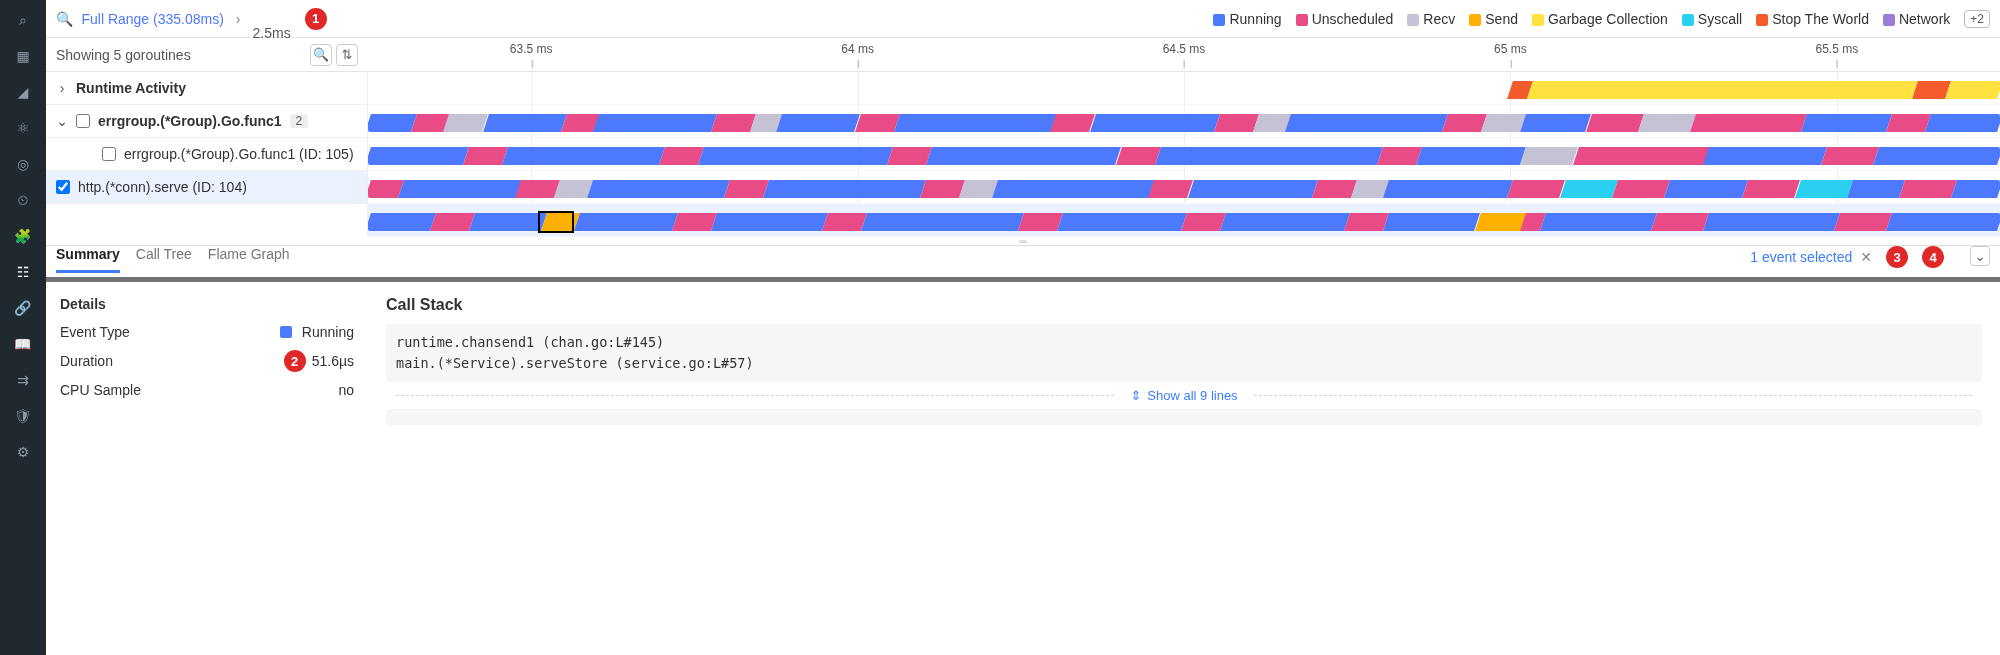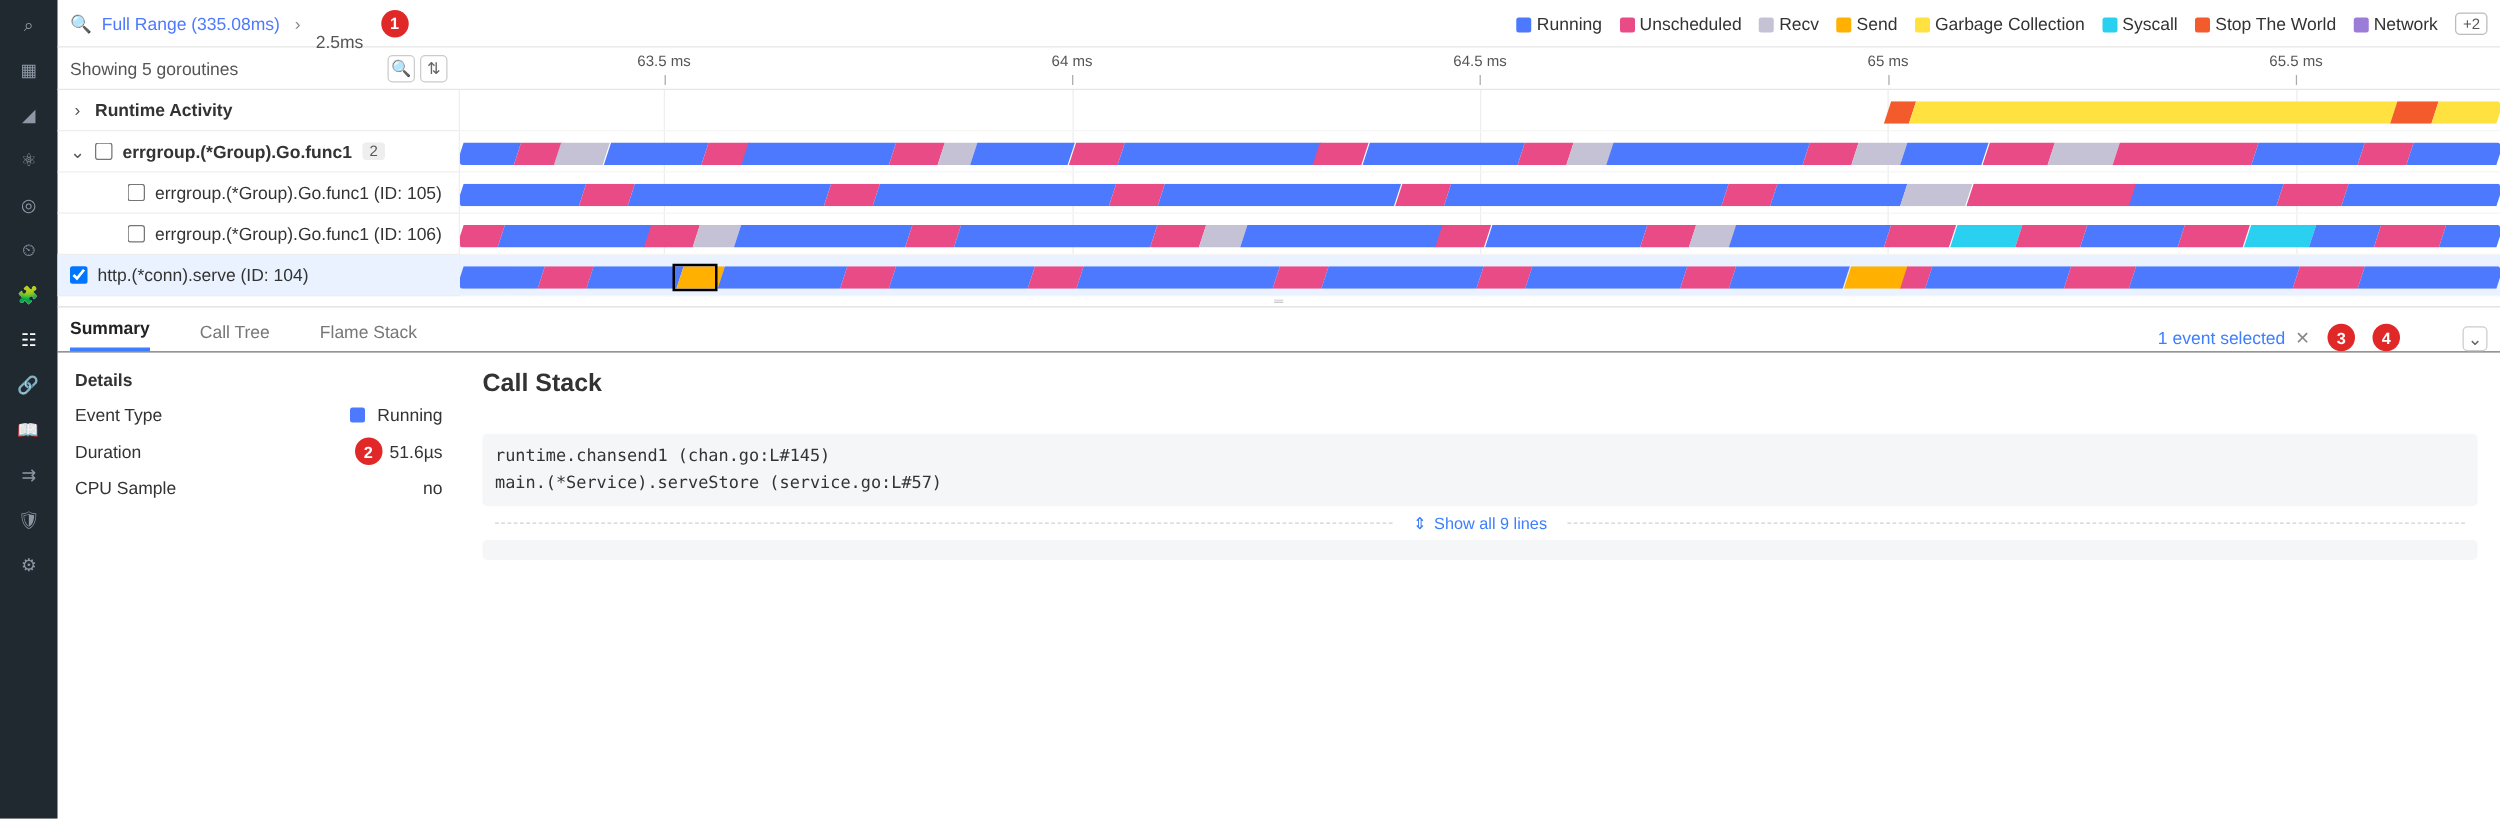--- a/index.html
+++ b/index.html
@@ -33,34 +33,34 @@
   .trow.sel { background:#eaf2ff; }
   .badge-count { background:#eee; border-radius:3px; padding:0 6px; font-size:12px; color:#555; }
   .lanes { flex:1; position:relative; }
   .lane { height:33px; border-bottom:1px solid #f5f5f5; position:relative; padding-top:9px; }
   .lanebar { height:18px; width:100%; position:relative; overflow:hidden; border-radius:2px; }
   .seg { position:absolute; top:0; bottom:0; transform: skewX(-18deg); }
   .selbox { position:absolute; top:7px; height:22px; border:2px solid #000; }
   .ruler { position:absolute; top:0; bottom:0; width:0; border-left:1px solid #eee; }
   .drawer { border-top:1px solid #ddd; display:flex; flex-direction:column; flex:1; min-height:0; }
   .split-handle { height:8px; display:flex; align-items:center; justify-content:center; color:#bbb; font-size:10px; }
-  .tabs { display:flex; align-items:flex-end; height:36px; border-bottom:1px solid #737373; padding:0 10px; gap:40px; }
+  .tabs { display:flex; align-items:flex-start; height:36px; border-bottom:5px solid #737373; padding:0 10px; gap:16px; }
   .tab { color:#777; cursor:pointer; padding-bottom:8px; }
   .tab.active { color:#222; font-weight:600; border-bottom:3px solid #3d7eff; }
   .sel-pill { margin-left:auto; display:flex; align-items:center; gap:8px; color:#3d7eff; }
   .closex { color:#888; cursor:pointer; }
   .collapse-icon { margin-left:10px; border:1px solid #ccc; border-radius:4px; width:20px; height:20px; display:flex; align-items:center; justify-content:center; color:#666; }
   .bottom { flex:1; display:flex; min-height:0; }
   .details { width:322px; padding:14px 14px 10px 14px; }
   .details h4 { font-size:14px; font-weight:700; margin-bottom:12px; }
   .krow { display:flex; align-items:center; justify-content:space-between; margin-bottom:10px; font-size:14px; }
   .krow .val { display:flex; align-items:center; gap:6px; color:#333; }
   .desc { font-size:14px; color:#444; line-height:1.45; margin-top:6px;}
   .stack { flex:1; padding:14px 18px; }
-  .stack h4 { font-size:20px; font-weight:700; margin-bottom:28px; }
+  .stack h4 { font-size:16px; font-weight:700; margin-bottom:10px; }
   .code { background:#f5f6f8; border-radius:4px; padding:8px 10px; font-family: ui-monospace, Menlo, Consolas, monospace; font-size:13.5px; color:#333; line-height:1.55; }
   .dots { display:flex; align-items:center; justify-content:center; color:#3d7eff; font-size:13px; padding:6px 0; gap:6px;}
   .dots::before, .dots::after { content:""; flex:1; border-top:1px dashed #ccd3dd; margin:0 10px; }
   .updown { color:#3d7eff; }
 </style>
 </head>
 <body>
 
 <div class="app">
   <div class="iconbar">
@@ -131,25 +131,20 @@
         <div class="trow">
           <span class="caret">⌄</span>
           <input type="checkbox" style="">
           <b>errgroup.(*Group).Go.func1</b>
           <span class="badge-count">2</span>
         </div>
         <div class="trow">
           <span class="indent2"></span>
           <input type="checkbox" style="">
           <span>errgroup.(*Group).Go.func1 (ID: 105)</span>
-        </div>
-        <div class="trow">
-          <span class="indent2"></span>
-          <input type="checkbox" style="">
-          <span>errgroup.(*Group).Go.func1 (ID: 106)</span>
         </div>
         <div class="trow sel">
           <input type="checkbox" checked="" style="">
           <span>http.(*conn).serve (ID: 104)</span>
         </div>
       </div>
       <div class="lanes" id="lanes">
           <div class="ruler" style="left: 10%;"></div>
           <div class="ruler" style="left: 30%;"></div>
           <div class="ruler" style="left: 50%;"></div>
@@ -269,21 +264,21 @@
           </div>
         </div>
     </div>
 
     <div class="split-handle">═</div>
 
     <div class="drawer">
       <div class="tabs">
         <div class="tab active">Summary</div>
         <div class="tab">Call Tree</div>
-        <div class="tab">Flame Stack</div>
+        <div class="tab">Flame Graph</div>
         <div class="sel-pill">
           <span>1 event selected</span>
           <span class="closex">✕</span>
           <span class="redball">3</span>
           <span class="redball">4</span>
         </div>
         <div class="collapse-icon">⌄</div>
       </div>
 
       <div class="bottom">

